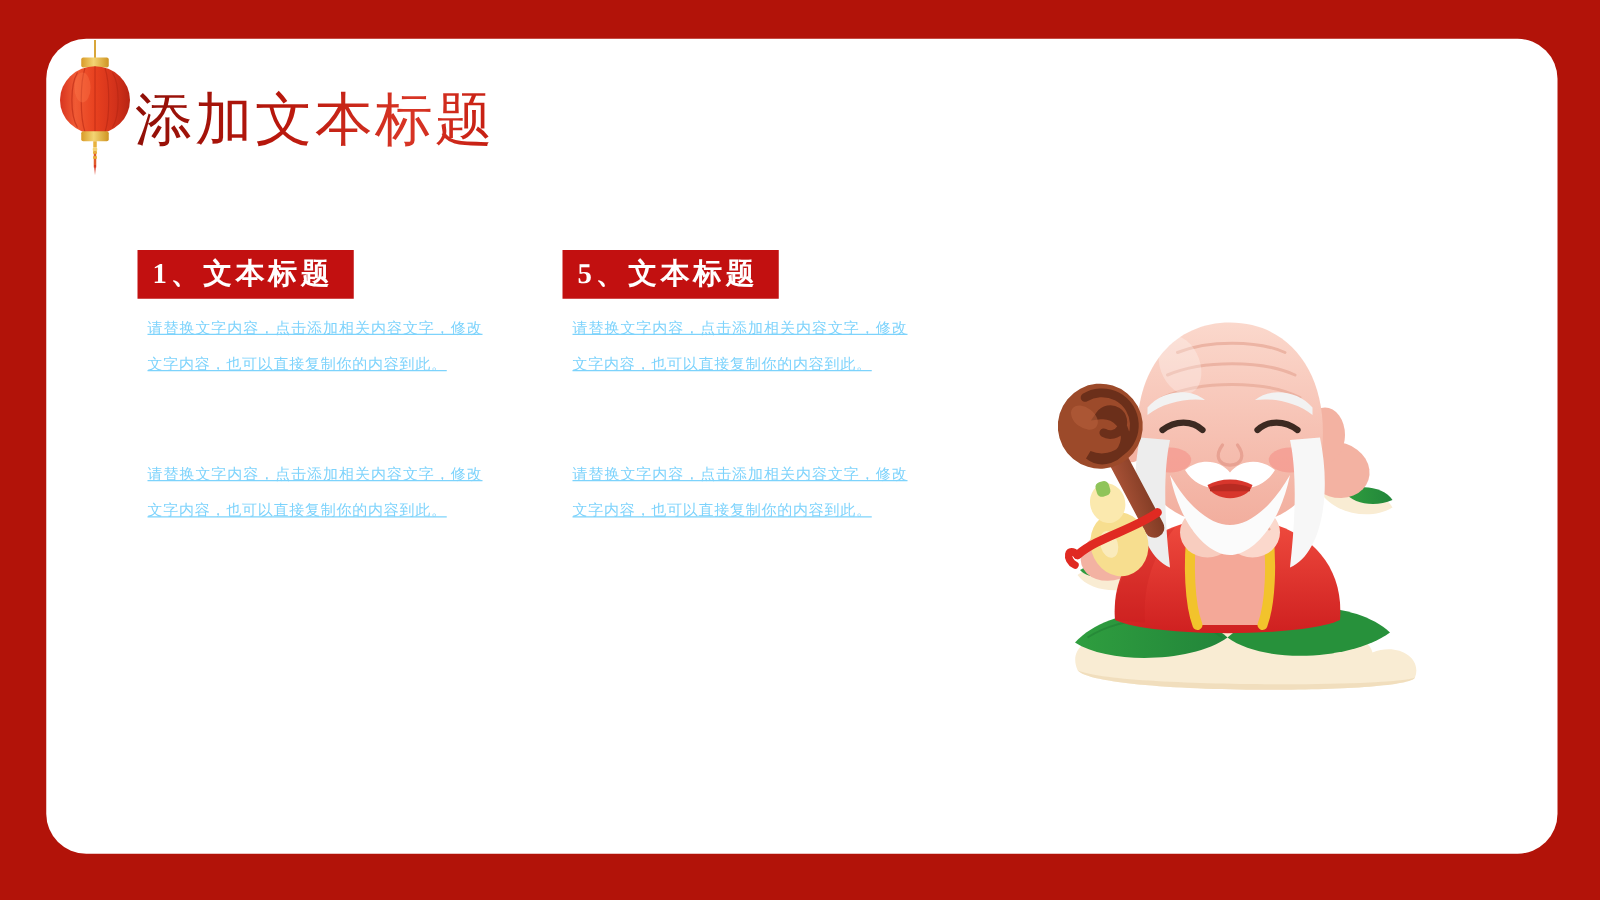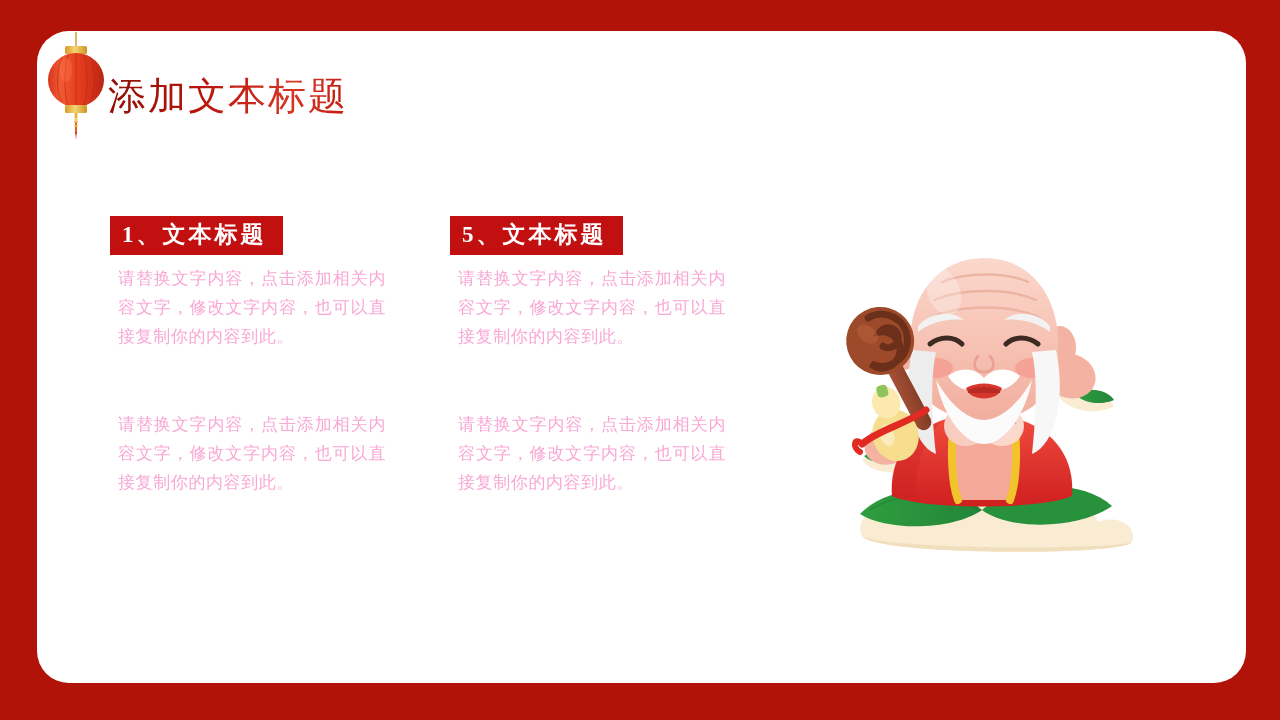--- a/index.html
+++ b/index.html
@@ -30,21 +30,21 @@
     position: absolute;
     left: 45px;
     top: 32px;
     width: 400px;
     height: 110px;
   }
   #page-title {
     position: absolute;
     left: 63px;
     top: 36px;
-    font-size: 38px;
+    font-size: 46px;
     line-height: 56px;
     font-weight: 400;
     letter-spacing: 2px;
     white-space: nowrap;
     background: linear-gradient(100deg, #8e0f07 0%, #b8170c 40%, #d83525 75%, #c41c10 100%);
     -webkit-background-clip: text;
     background-clip: text;
     color: transparent;
     -webkit-text-fill-color: transparent;
   }
@@ -59,46 +59,46 @@
   
   #content {
     position: absolute;
     left: 110px;
     top: 200px;
     width: 640px;
   }
   .col-row {
     display: flex;
     gap: 58px;
-    margin-top: 16px;
   }
   .block {
     width: 282px;
     margin-bottom: 26px;
   }
   .block-badge {
     display: inline-block;
     background: #c21010;
     color: #ffffff;
     font-size: 23px;
     font-weight: bold;
     letter-spacing: 3px;
     padding: 5px 16px 7px 12px;
     line-height: 27px;
     white-space: nowrap;
   }
   .block-body {
     margin-top: 9px;
     padding-left: 8px;
-    font-size: 17px;
+    font-size: 12px;
     line-height: 29px;
-    color: #f9a8d4;
+    color: #7dd3fc;
     letter-spacing: 0.6px;
     text-align: justify;
     width: 268px;
+    text-decoration: underline;
   }
   
   #mascot {
     position: absolute;
     left: 826px;
     top: 248px;
     width: 412px;
     height: 340px;
   }
 </style>

